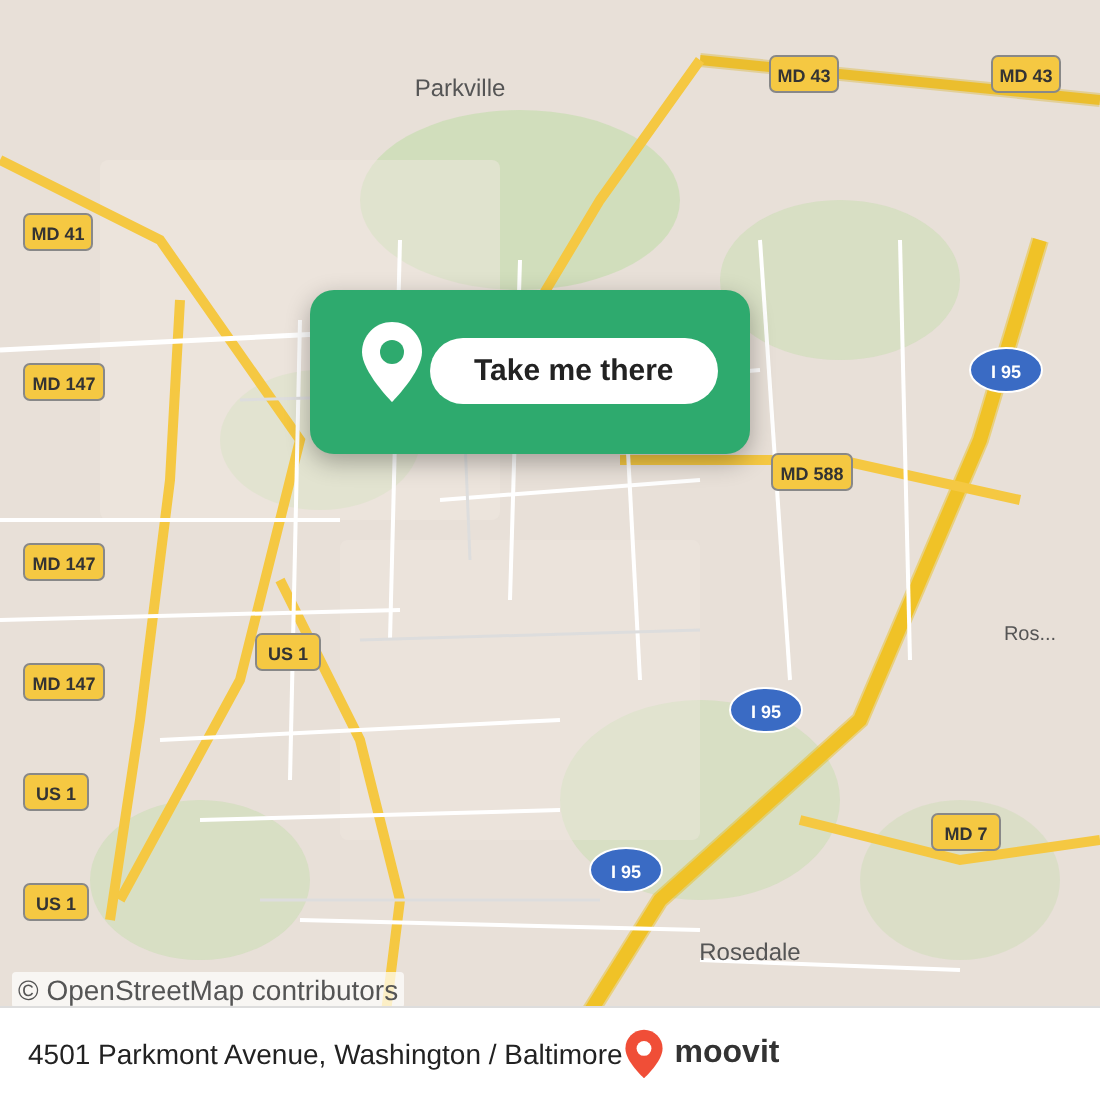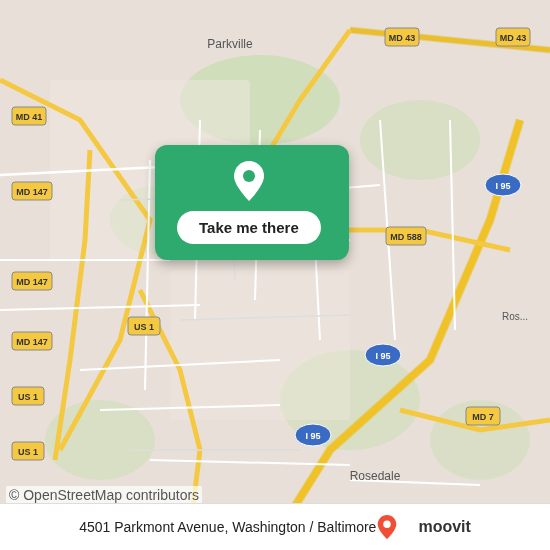--- a/index.html
+++ b/index.html
@@ -38,35 +38,35 @@
     
     #info-bar {
       position: absolute;
       bottom: 0;
       left: 0;
       right: 0;
       background: white;
       padding: 10px 14px;
       display: flex;
       align-items: center;
-      justify-content: center;
+      justify-content: flex-start;
       border-top: 1px solid #ddd;
       z-index: 10;
     }
 
     #address-text {
       font-size: 14px;
       color: #222;
       font-weight: 500;
     }
 
     #moovit-logo {
       display: flex;
       align-items: center;
-      gap: 20px;
+      gap: 4px;
     }
 
     .moovit-pin {
       width: 22px;
       height: 26px;
       position: relative;
     }
 
     #moovit-label {
       font-size: 15px;
@@ -94,23 +94,23 @@
       left: 155px;
       z-index: 20;
       display: flex;
       flex-direction: column;
       align-items: center;
     }
 
     #take-me-there-card {
       background: #2eaa6e;
       border-radius: 12px;
-      padding: 14px 28px 16px 22px;
-      display: flex;
-      flex-direction: column;
+      padding: 14px 16px 16px 22px;
+      display: flex;
+      flex-direction: row;
       align-items: center;
       box-shadow: 0 4px 12px rgba(0,0,0,0.3);
       min-width: 180px;
     }
 
     #location-pin-icon {
       width: 38px;
       height: 44px;
       margin-bottom: 8px;
     }

